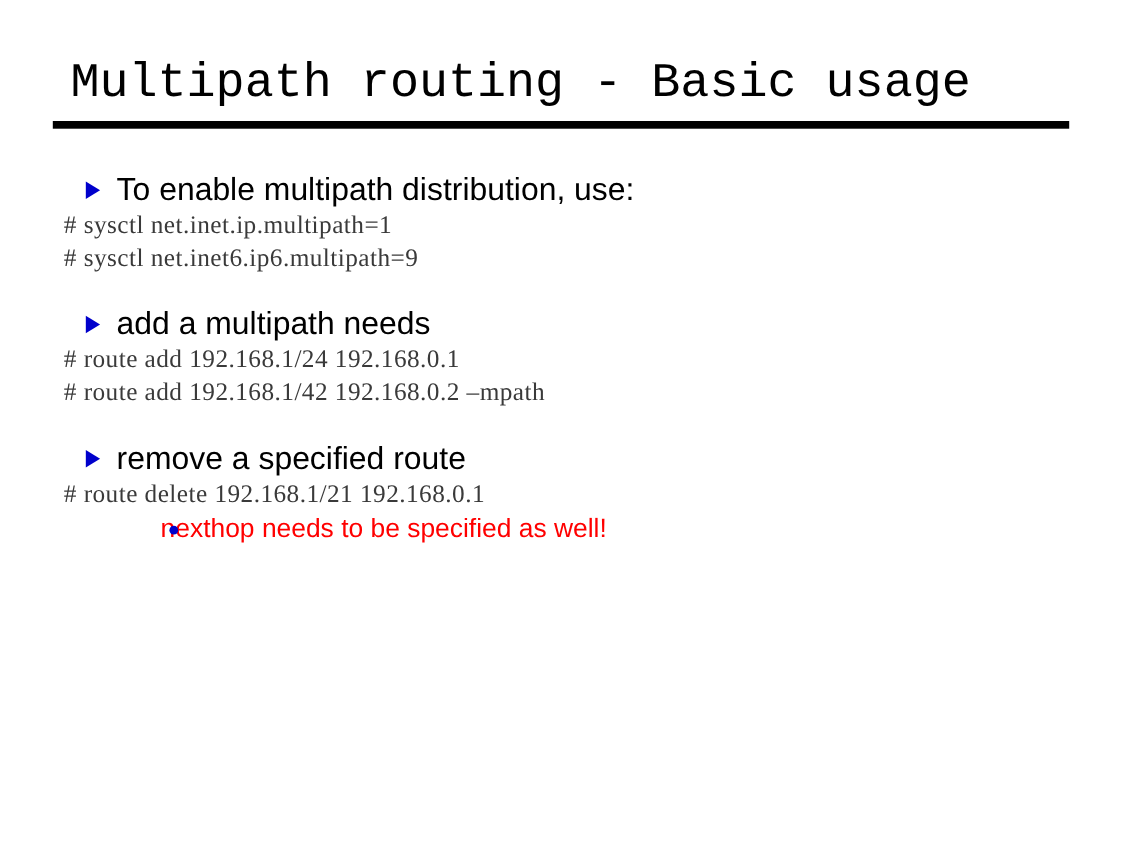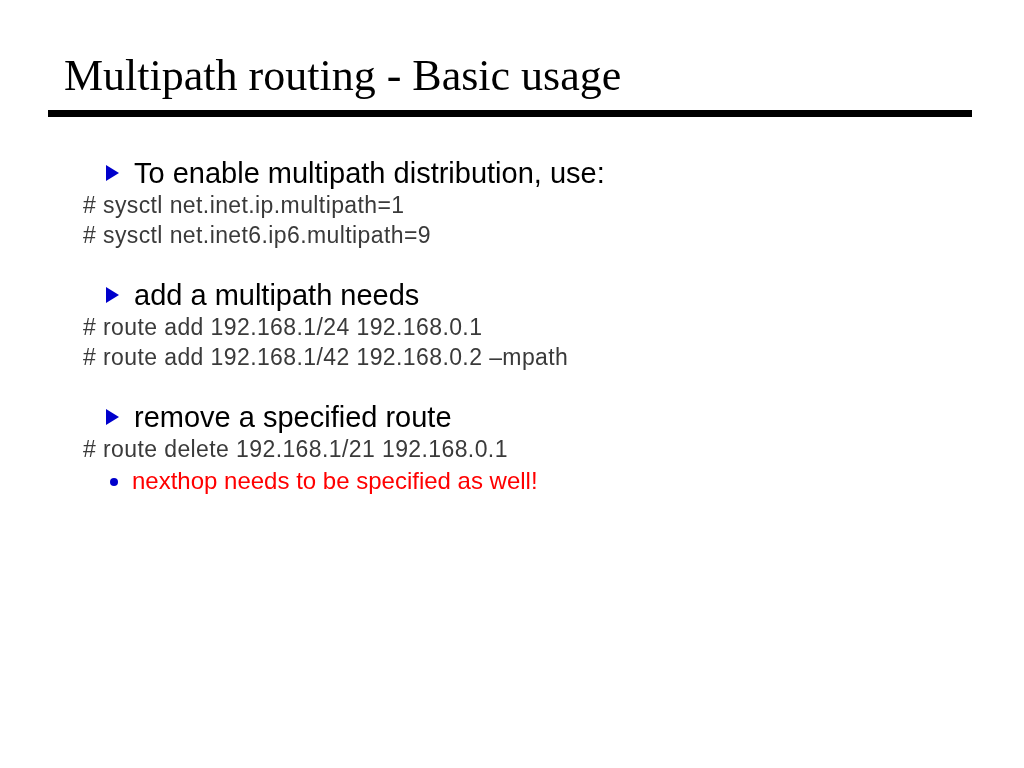--- a/index.html
+++ b/index.html
@@ -20,21 +20,21 @@
     width: 1024px;
     height: 768px;
     background: #ffffff;
   }
 
   
   .slide-title {
     position: absolute;
     left: 64px;
     top: 52px;
-    font-family: Liberation Serif, serif;
+    font-family: Liberation Mono, monospace;
     font-size: 44px;
     font-weight: 400;
     line-height: 1.1;
     color: #000000;
     white-space: nowrap;
     letter-spacing: 0px;
     text-align: center;
   }
   .title-rule {
     position: absolute;
@@ -60,21 +60,20 @@
     margin-top: 28px;
   }
 
   
   .bullet-row {
     position: relative;
     display: flex;
     align-items: flex-start;
     padding-left: 78px;
     min-height: 34px;
-    margin-left: 28px;
   }
   .tri-bullet {
     position: absolute;
     left: 78px;
     top: 9px;
     width: 0;
     height: 0;
     border-left: 13px solid #0000CC;
     border-top: 8px solid transparent;
     border-bottom: 8px solid transparent;
@@ -85,36 +84,37 @@
     font-family: "Liberation Sans", sans-serif;
     font-size: 29px;
     font-weight: 400;
     color: #000000;
     line-height: 34px;
     white-space: nowrap;
   }
 
   
   .code-line {
-    margin-left: 83px;
-    font-family: Liberation Sans, sans-serif;
+    margin-left: 58px;
+    font-family: Liberation Serif, serif;
     font-size: 23px;
     font-weight: 400;
     color: #3a3a3a;
     line-height: 30px;
     white-space: pre;
     letter-spacing: 0.4px;
   }
 
   
   .subbullet-row {
     position: relative;
-    padding-left: 112px;
+    padding-left: 82px;
     min-height: 30px;
     margin-top: 2px;
+    margin-left: 44px;
   }
   .dot-bullet {
     position: absolute;
     left: 110px;
     top: 12px;
     width: 8px;
     height: 8px;
     border-radius: 50%;
     background: #0000CC;
   }

